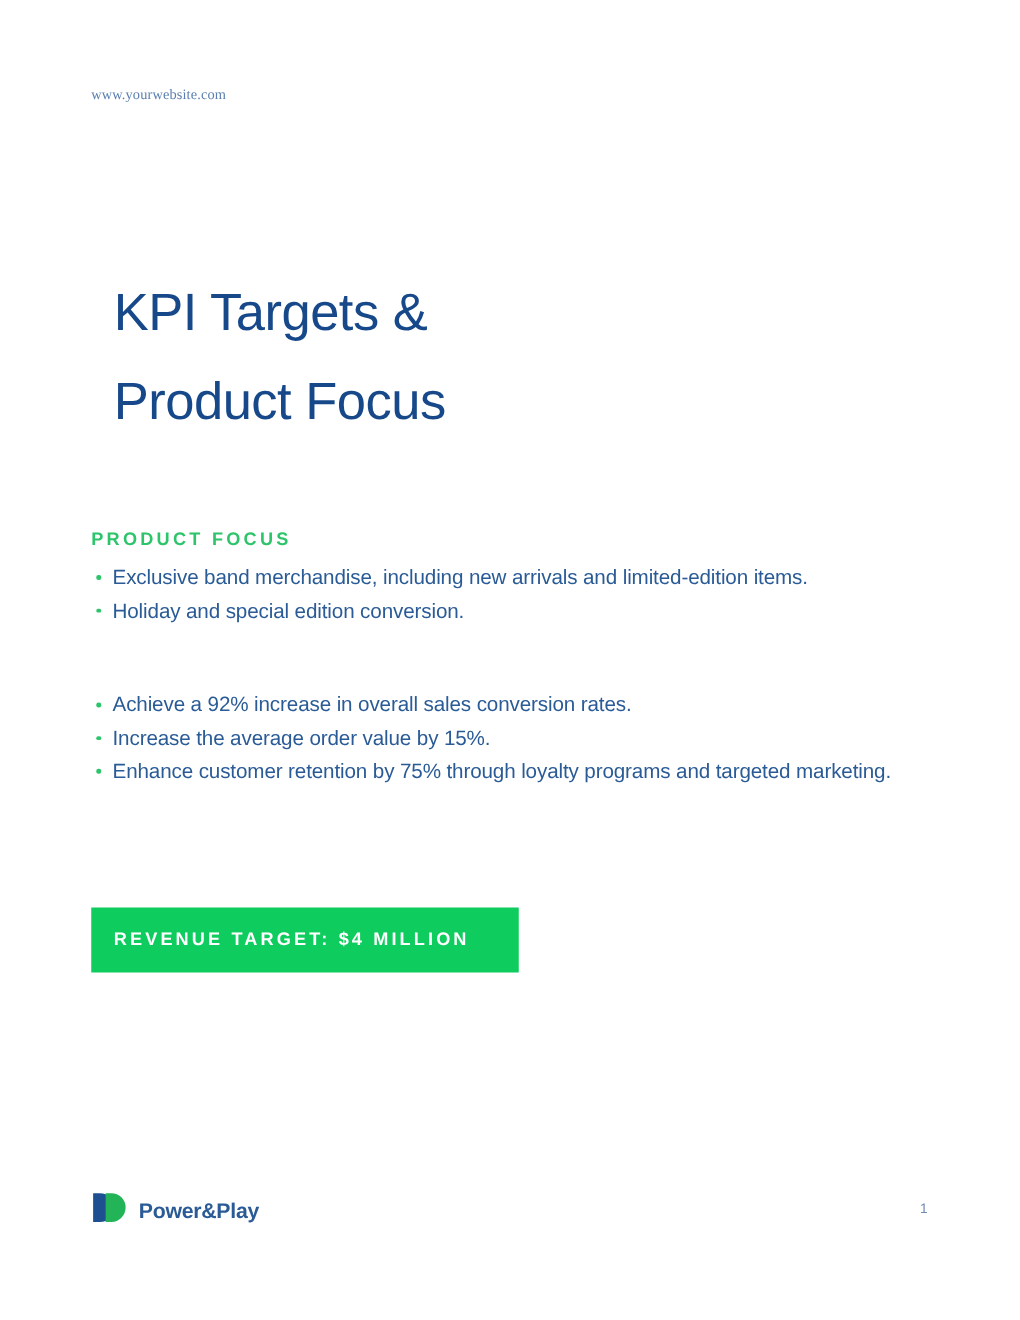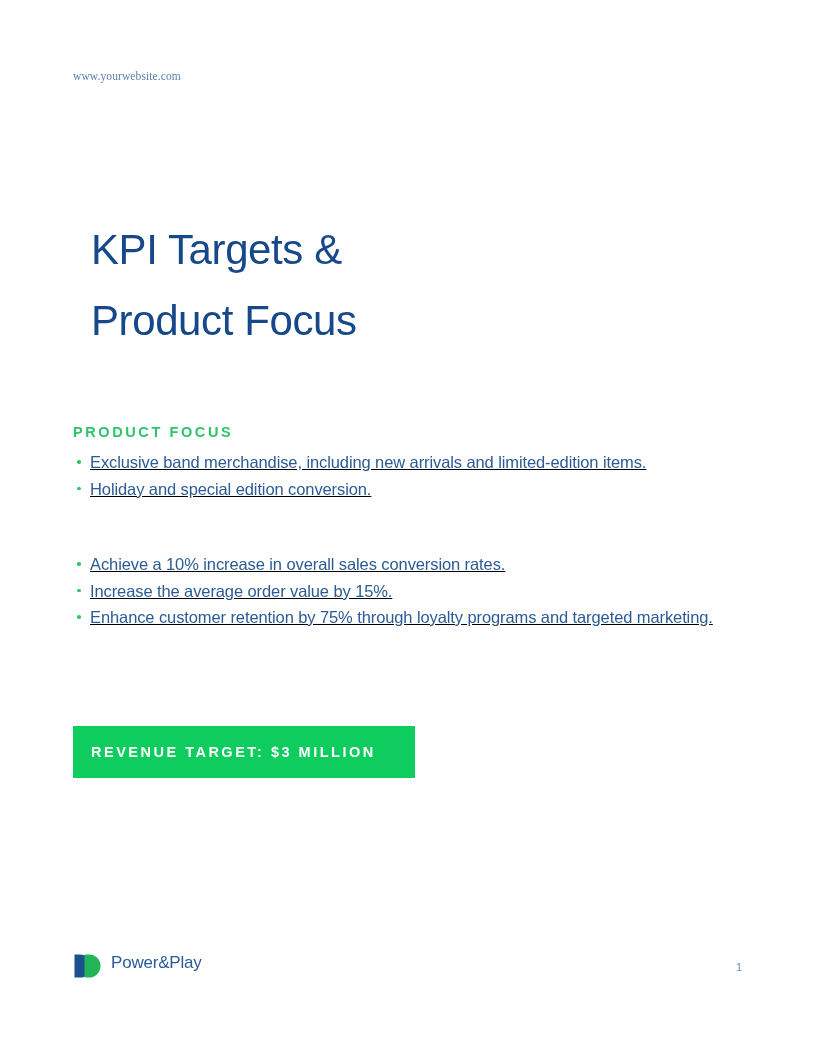--- a/index.html
+++ b/index.html
@@ -66,21 +66,20 @@
     letter-spacing: 2.6px;
     text-transform: uppercase;
     margin: 0 0 9px 0;
     font-family: "Liberation Sans", sans-serif;
   }
 
   .bullet-list {
     list-style: none;
     margin: 0;
     padding: 0;
-    text-decoration: underline;
   }
   .bullet-item {
     position: relative;
     padding-left: 17px;
     font-size: 16.5px;
     line-height: 26.5px;
     color: #2a5b96;
     font-family: "Liberation Sans", sans-serif;
     letter-spacing: -0.1px;
   }
@@ -115,22 +114,23 @@
     font-family: "Liberation Sans", sans-serif;
     white-space: nowrap;
   }
 
   
   .footer-logo {
     position: absolute;
     left: 73px;
     top: 953px;
     display: flex;
-    align-items: flex-start;
+    align-items: flex-end;
     gap: 9px;
+    font-weight: bold;
   }
   .logo-mark {
     width: 29px;
     height: 26px;
     display: block;
   }
   .logo-text {
     font-size: 17px;
     color: #2a5b96;
     font-family: "Liberation Sans", sans-serif;
@@ -166,35 +166,35 @@
         <span class="dot"></span>
         <span>Holiday and special edition conversion.</span>
       </li>
     </ul>
   </div>
 
   <div class="section section-kpi">
     <ul class="bullet-list">
       <li class="bullet-item">
         <span class="dot"></span>
-        <span>Achieve a 10% increase in overall sales conversion rates.</span>
+        <span>Achieve a 92% increase in overall sales conversion rates.</span>
       </li>
       <li class="bullet-item">
         <span class="dot"></span>
         <span>Increase the average order value by 15%.</span>
       </li>
       <li class="bullet-item">
         <span class="dot"></span>
         <span>Enhance customer retention by 75% through loyalty programs and targeted marketing.</span>
       </li>
     </ul>
   </div>
 
   <div class="revenue-banner">
-    <span class="revenue-banner-text">REVENUE TARGET: $3 MILLION</span>
+    <span class="revenue-banner-text">REVENUE TARGET: $4 MILLION</span>
   </div>
 
   <div class="footer-logo">
     <svg class="logo-mark" viewBox="0 0 29 26">
       <path d="M1.5 1.5 L7 1.5 A11.5 11.5 0 0 1 7 24.5 L1.5 24.5 Z" fill="#1d4f91"></path>
       <path d="M11.5 1.5 L16 1.5 A11.5 11.5 0 0 1 16 24.5 L11.5 24.5 Z" fill="#22b457"></path>
     </svg>
     <span class="logo-text">Power&amp;Play</span>
   </div>
 

